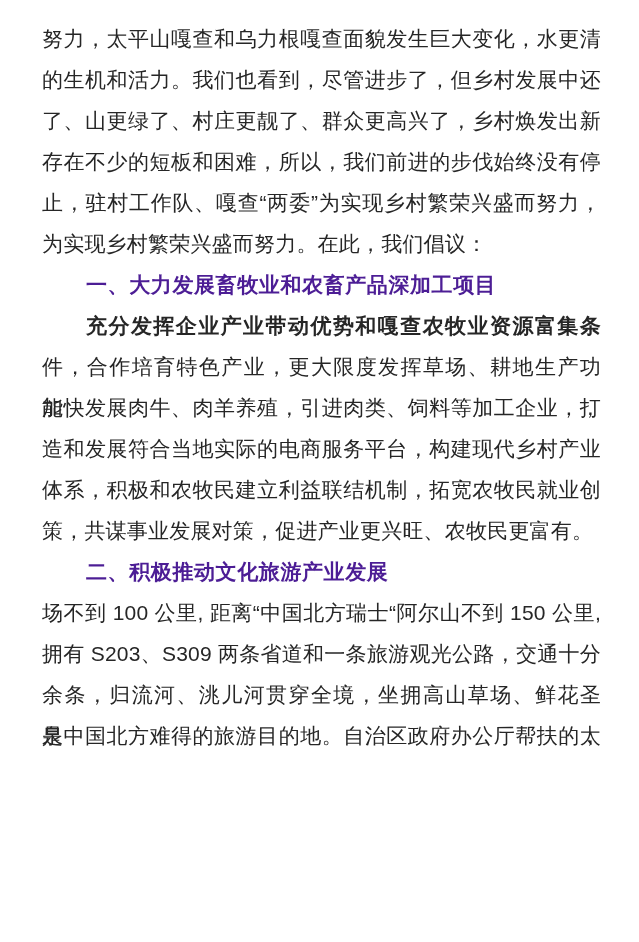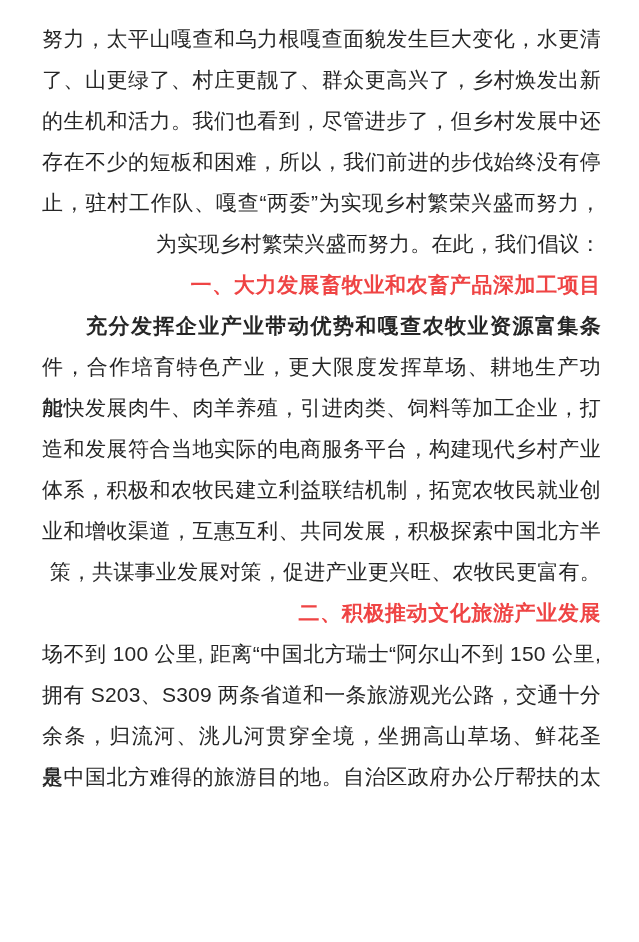--- a/index.html
+++ b/index.html
@@ -18,58 +18,57 @@
     width: 639px;
     height: 788px;
     padding: 18px 38px 0 42px;
     background: #ffffff;
   }
   .line {
     font-size: 21px;
     line-height: 41px;
     height: 41px;
     color: #262626;
-    text-align: right;
+    text-align: left;
     white-space: nowrap;
     font-weight: 400;
     letter-spacing: 0.2px;
   }
   .line.full {
     text-align: justify;
     text-align-last: justify;
     white-space: normal;
   }
   .line.indent {
     text-indent: 44px;
     font-weight: bold;
   }
   .line.bold {
     font-weight: 700;
-    color: #ef4444;
+    color: #4c1d95;
     letter-spacing: 0.6px;
   }
 </style>
 </head>
 <body>
 
 <div class="page">
   <div id="lines">
       <div class="line full">努力，太平山嘎查和乌力根嘎查面貌发生巨大变化，水更清</div>
+      <div class="line full">的生机和活力。我们也看到，尽管进步了，但乡村发展中还</div>
       <div class="line full">了、山更绿了、村庄更靓了、群众更高兴了，乡村焕发出新</div>
-      <div class="line full">的生机和活力。我们也看到，尽管进步了，但乡村发展中还</div>
       <div class="line full">存在不少的短板和困难，所以，我们前进的步伐始终没有停</div>
       <div class="line full">止，驻村工作队、嘎查“两委”为实现乡村繁荣兴盛而努力，</div>
       <div class="line">为实现乡村繁荣兴盛而努力。在此，我们倡议：</div>
       <div class="line bold indent">一、大力发展畜牧业和农畜产品深加工项目</div>
       <div class="line full indent">充分发挥企业产业带动优势和嘎查农牧业资源富集条</div>
       <div class="line full">件，合作培育特色产业，更大限度发挥草场、耕地生产功能，</div>
       <div class="line full">加快发展肉牛、肉羊养殖，引进肉类、饲料等加工企业，打</div>
       <div class="line full">造和发展符合当地实际的电商服务平台，构建现代乡村产业</div>
       <div class="line full">体系，积极和农牧民建立利益联结机制，拓宽农牧民就业创</div>
-      <div class="line full">业和增收渠道，互惠互利、共同发展，积极探索中国北方半</div>
       <div class="line">策，共谋事业发展对策，促进产业更兴旺、农牧民更富有。</div>
       <div class="line bold indent">二、积极推动文化旅游产业发展</div>
       <div class="line full">场不到 100 公里, 距离“中国北方瑞士“阿尔山不到 150 公里,</div>
       <div class="line full">拥有 S203、S309 两条省道和一条旅游观光公路，交通十分</div>
       <div class="line full">余条，归流河、洮儿河贯穿全境，坐拥高山草场、鲜花圣泉，</div>
       <div class="line full">是中国北方难得的旅游目的地。自治区政府办公厅帮扶的太</div>
     </div>
 </div>
 
 </body></html>

